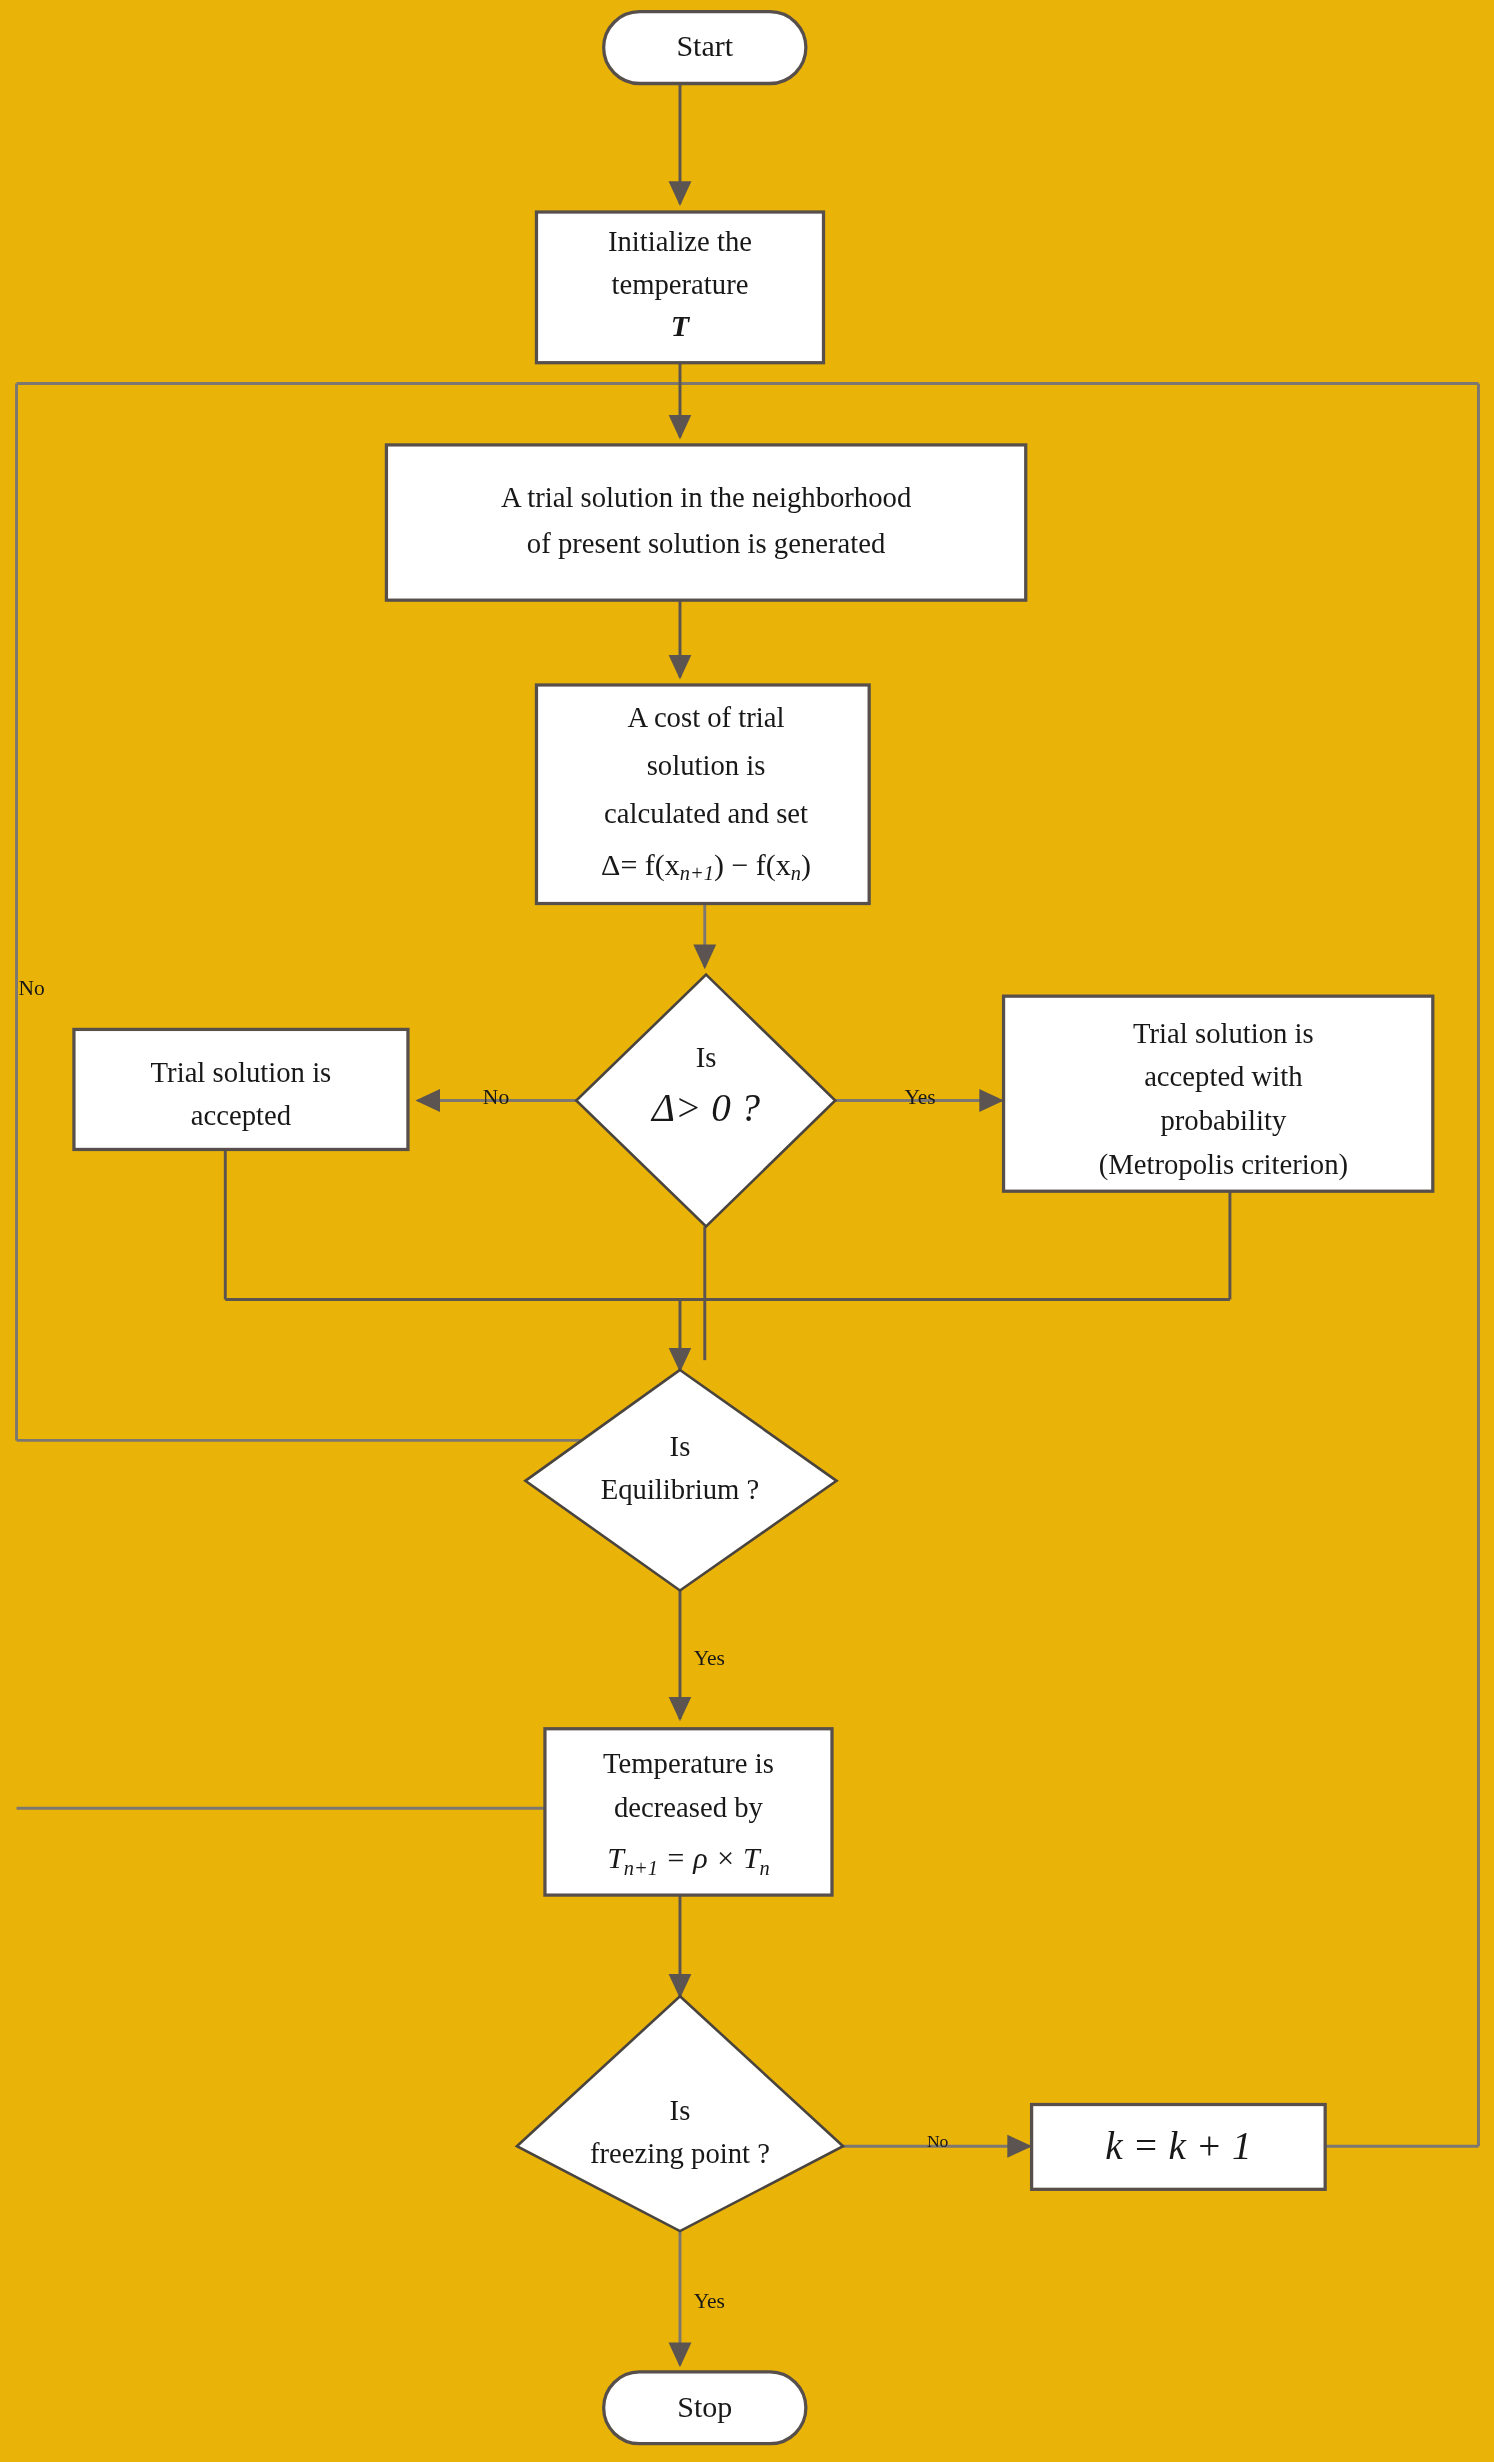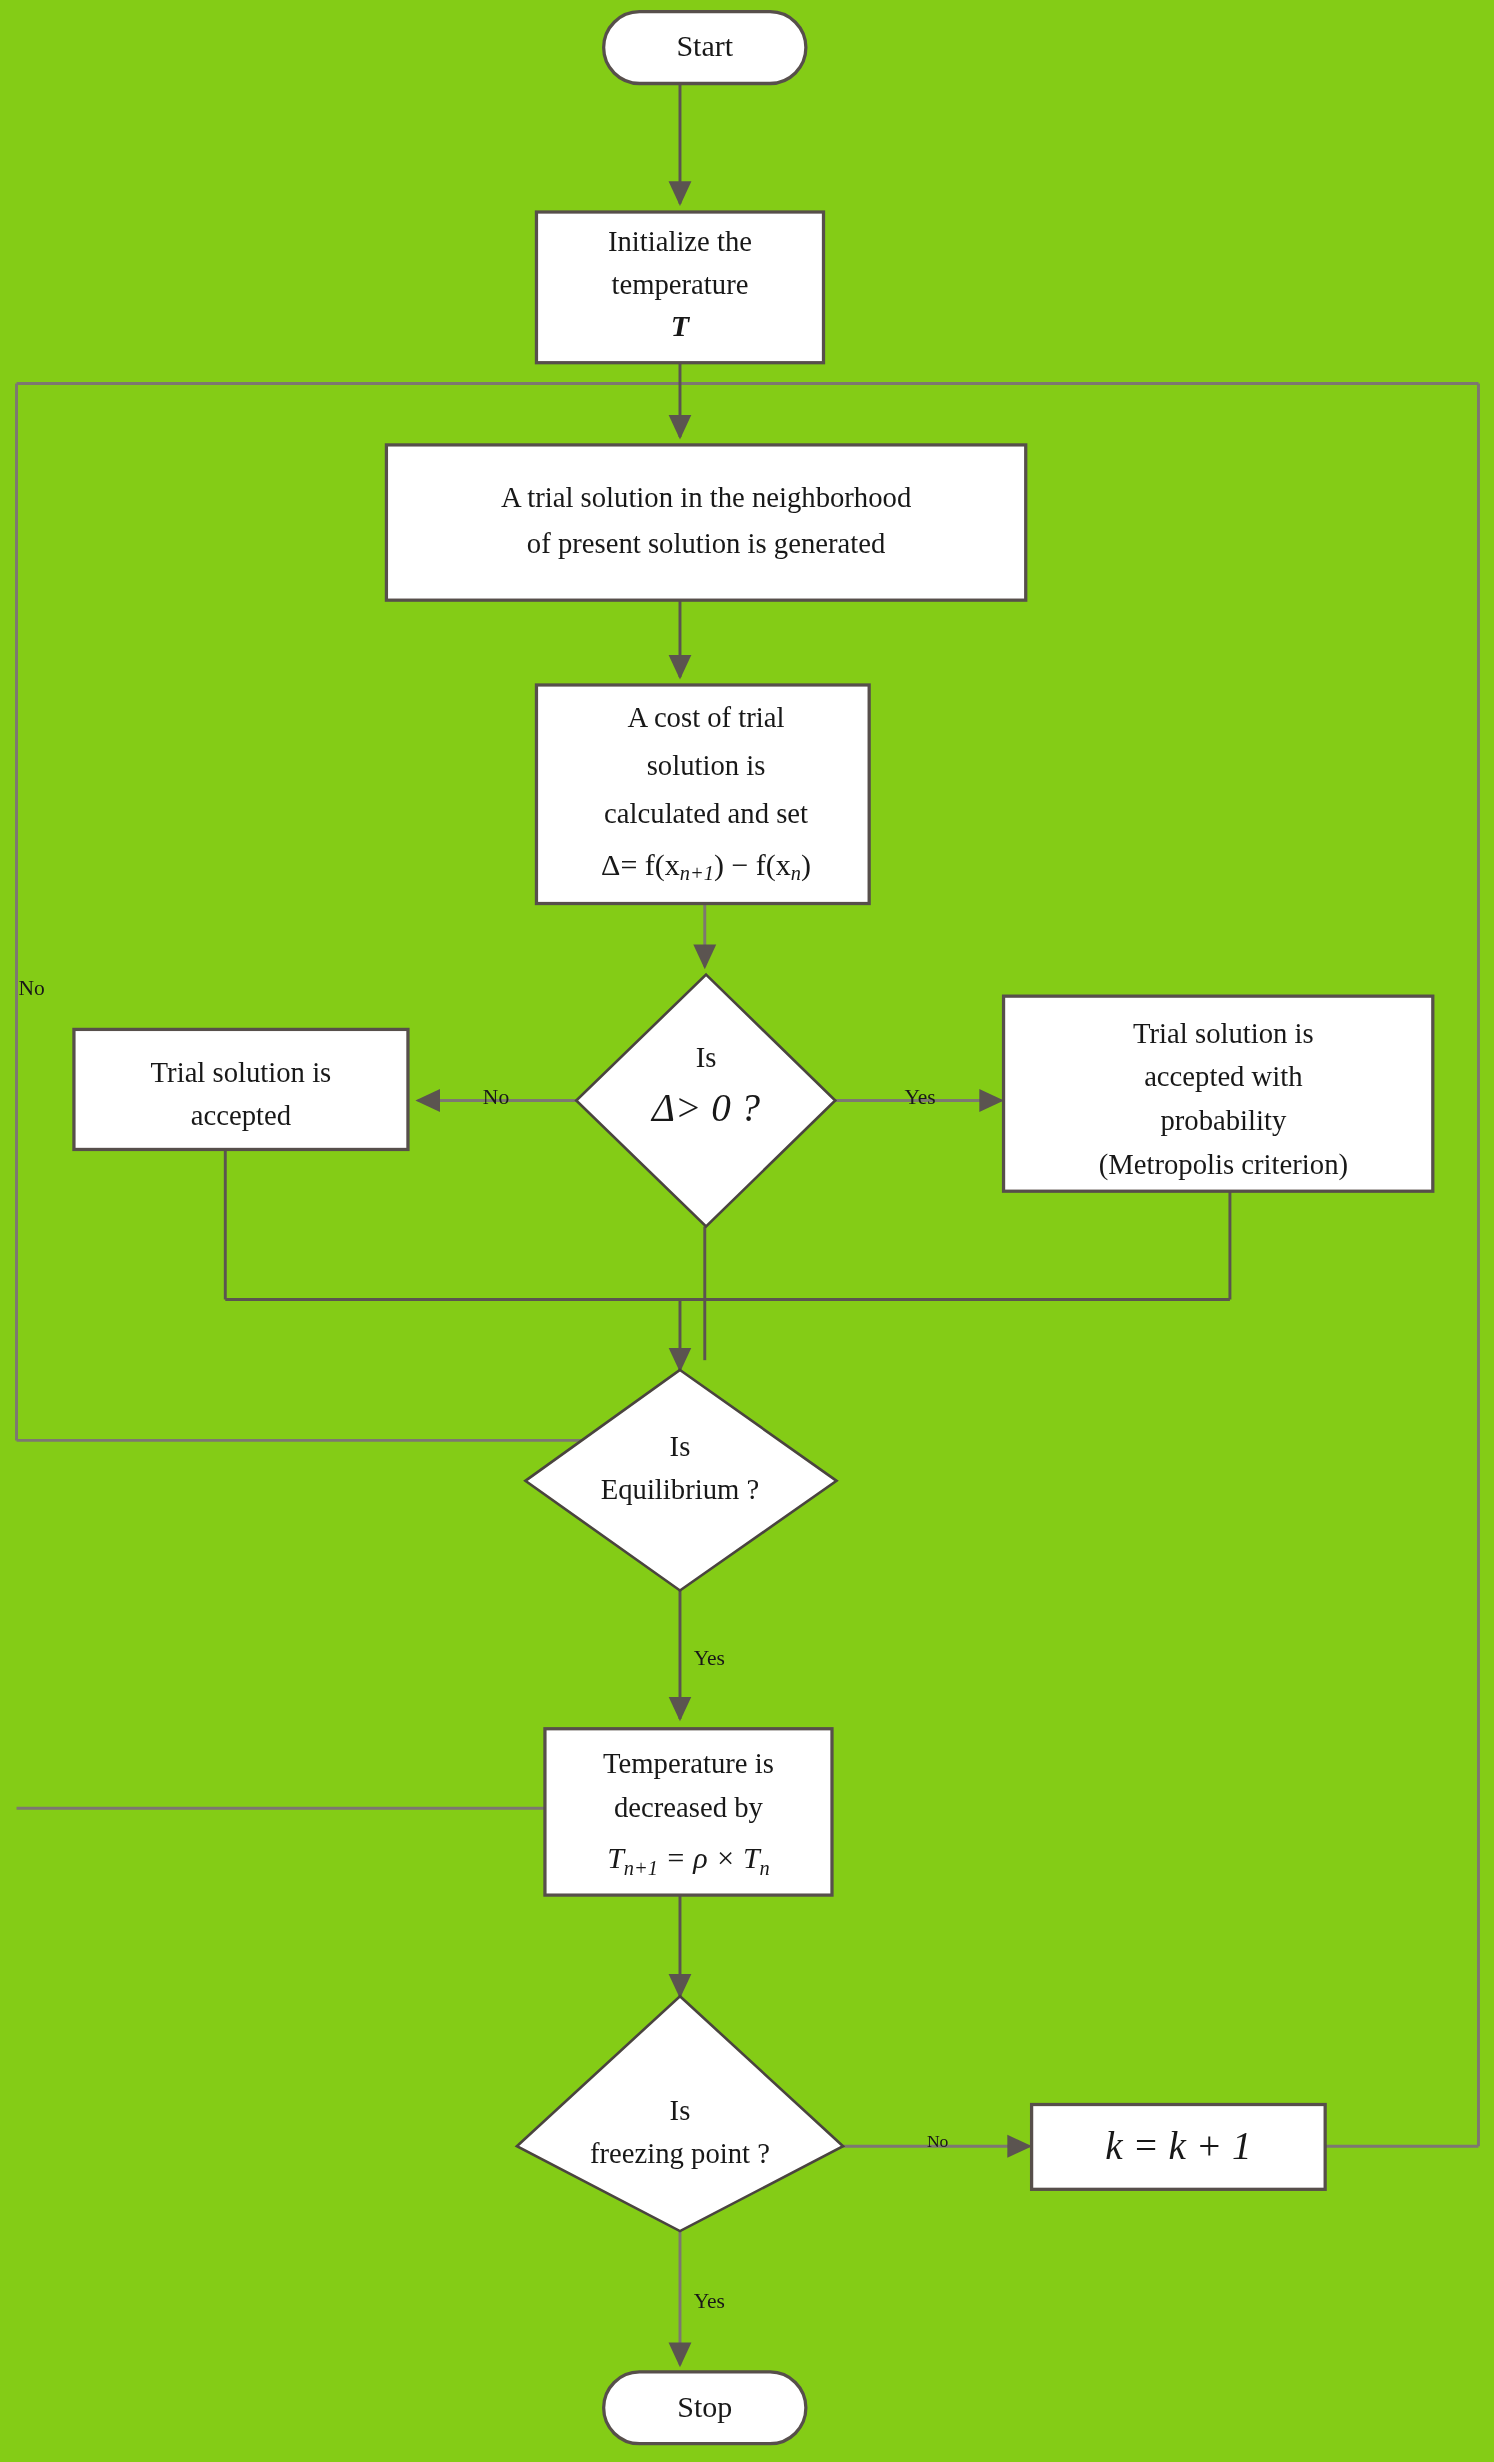--- a/index.html
+++ b/index.html
@@ -7,21 +7,21 @@
     padding: 0;
     background: #ffffff;
   }
   body {
     font-family: "Liberation Serif", "DejaVu Serif", serif;
   }
   #flowchart-root {
     position: relative;
     width: 1495px;
     height: 2462px;
-    background: #84cc16;
+    background: #eab308;
     overflow: hidden;
   }
   svg.chart-canvas {
     position: absolute;
     left: 0;
     top: 0;
     width: 1495px;
     height: 2462px;
     display: block;
   }

